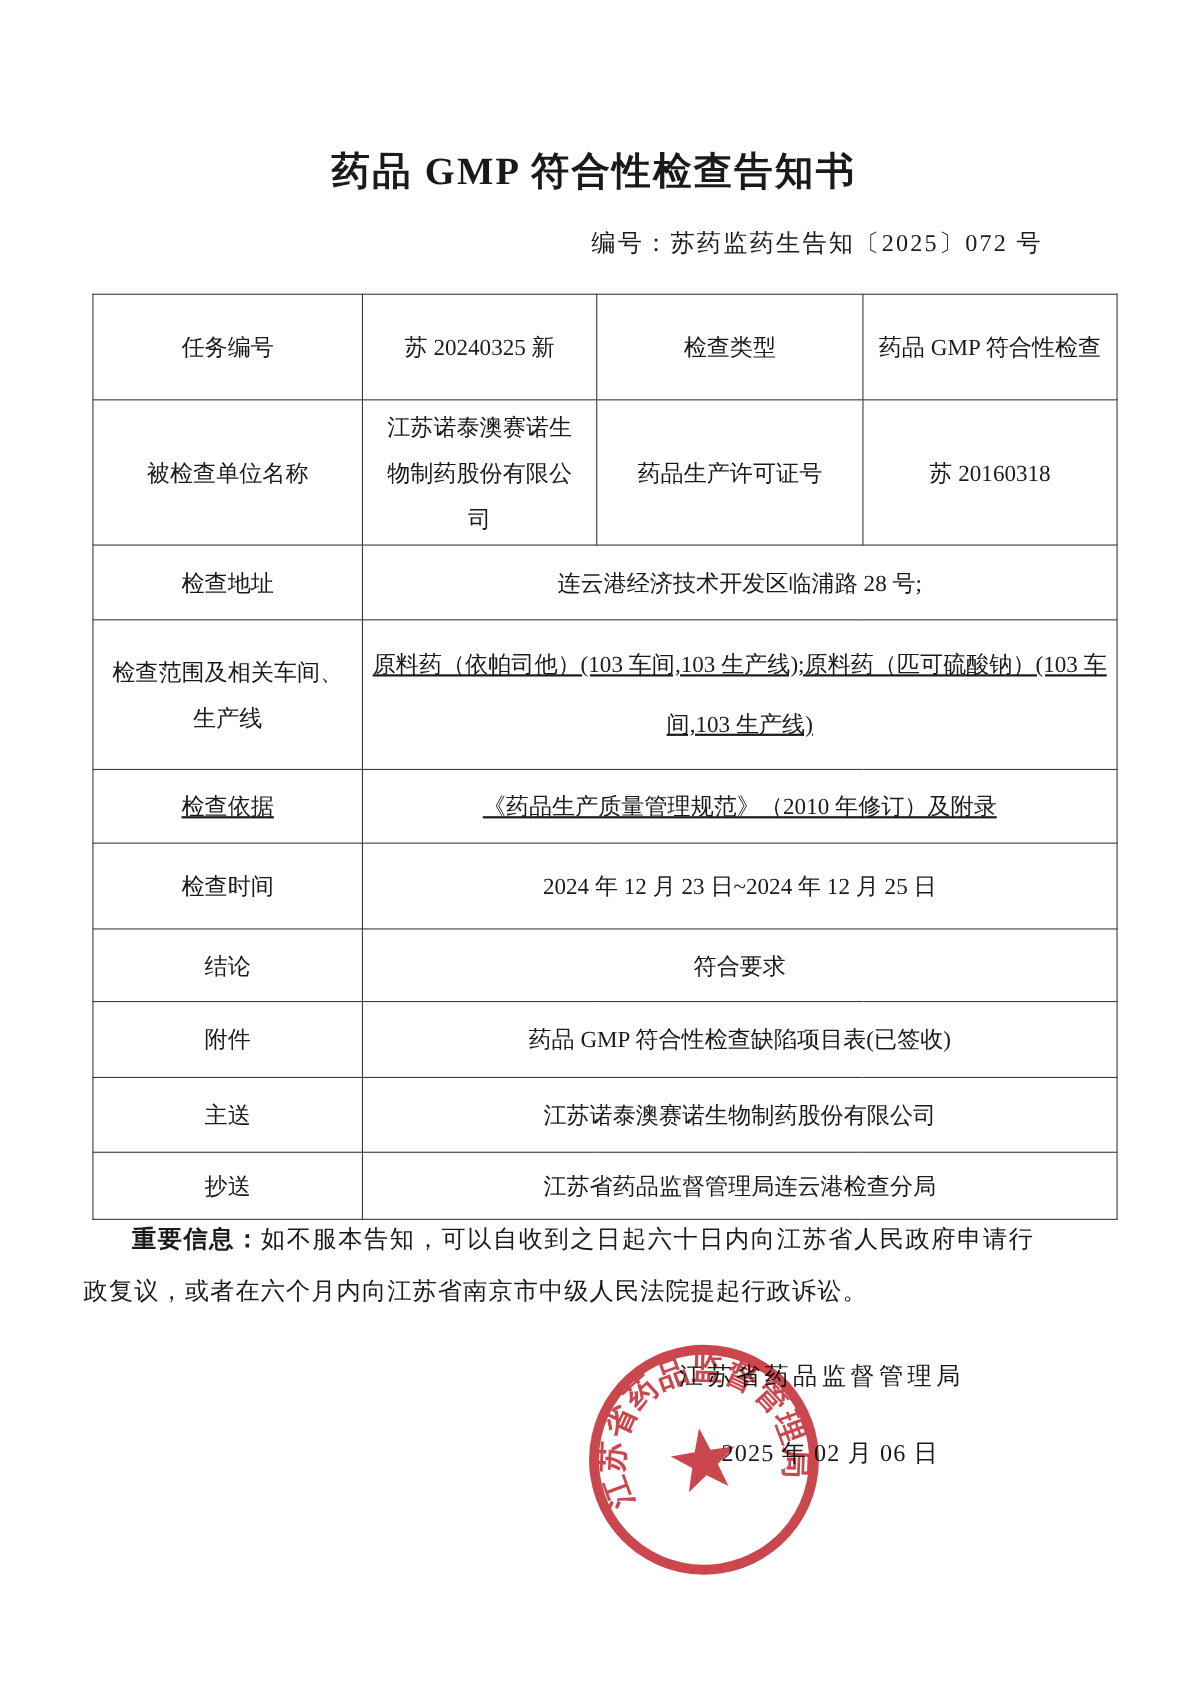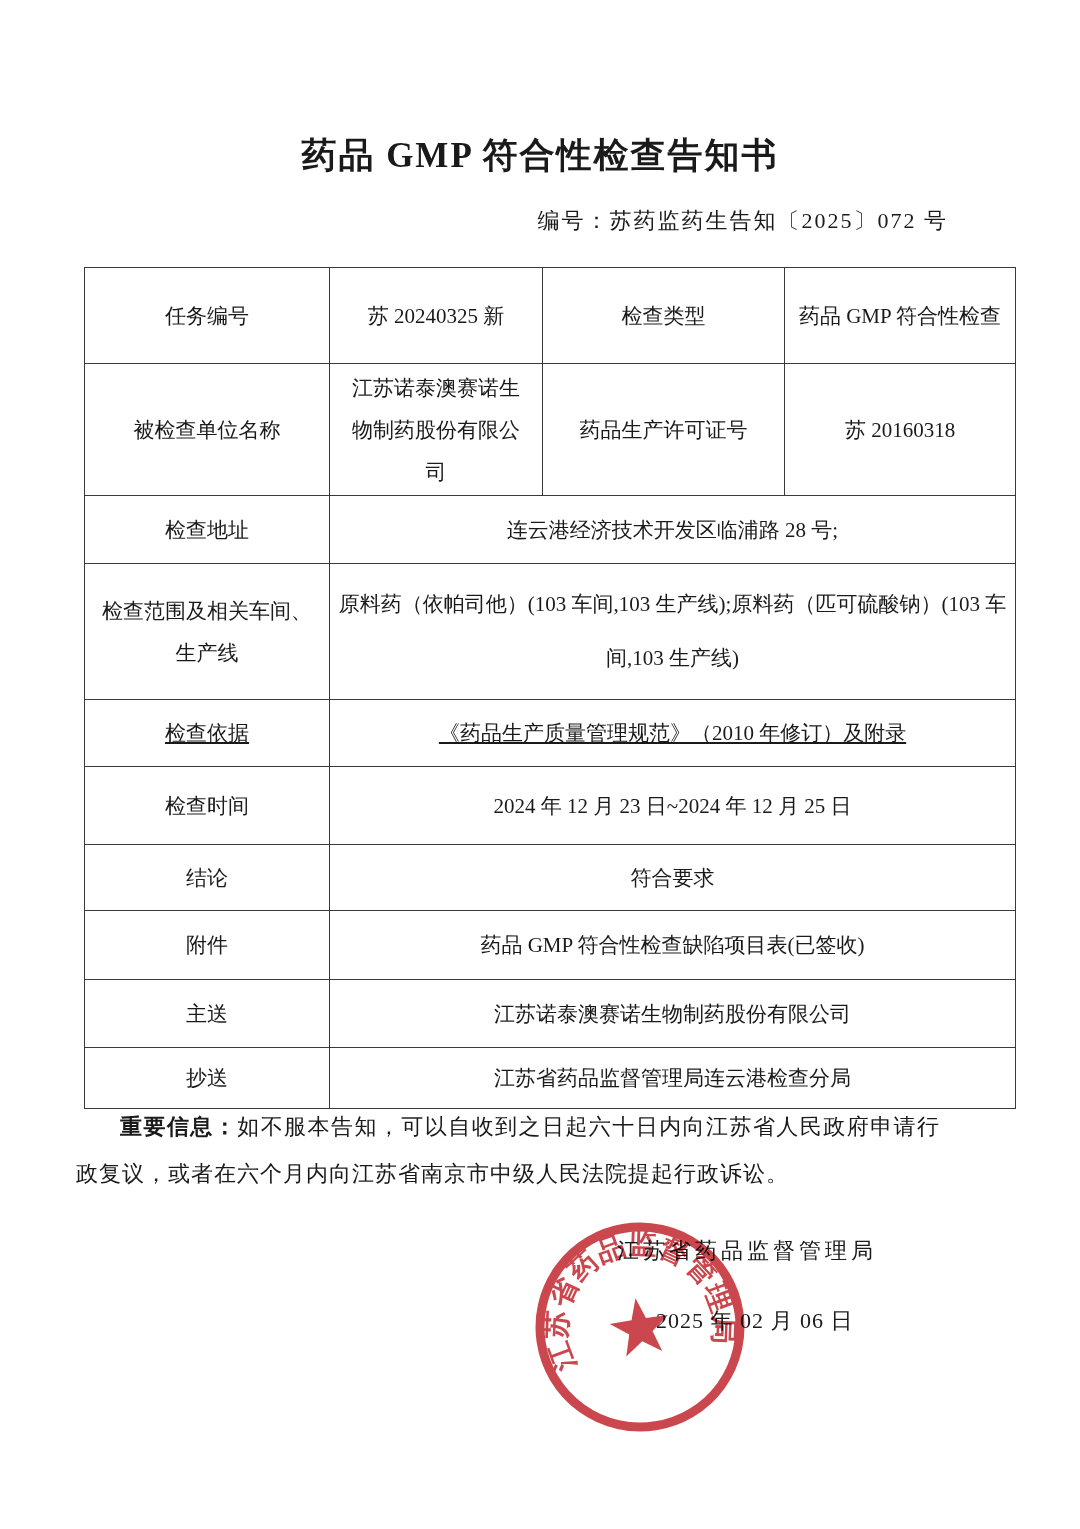--- a/index.html
+++ b/index.html
@@ -35,21 +35,21 @@
   tr.r2{height:132px;}
   tr.r3{height:68px;padding-left:48px;}
   tr.r4{height:136px;}
   tr.r5{height:67px;text-decoration:underline;}
   tr.r6{height:78px;}
   tr.r7{height:66px;padding-left:35px;}
   tr.r8{height:69px;}
   tr.r9{height:68px;}
   tr.r10{height:61px;border-radius:21px;}
   td.cell-narrow{padding:2px 18px;}
-  tr.r4 td.val{line-height:2.55;}
+  tr.r4 td.val{line-height:2.55;text-decoration:underline;}
   .notice{
     position:absolute;left:76px;top:1103px;width:864px;
     font-size:22px;line-height:47px;text-align:justify;
     text-indent:44px;margin:0;letter-spacing:1px;
   }
   .sig-issuer{
     position:absolute;left:617px;top:1236px;
     font-size:22px;letter-spacing:4px;white-space:nowrap;
   }
   .sig-date{

